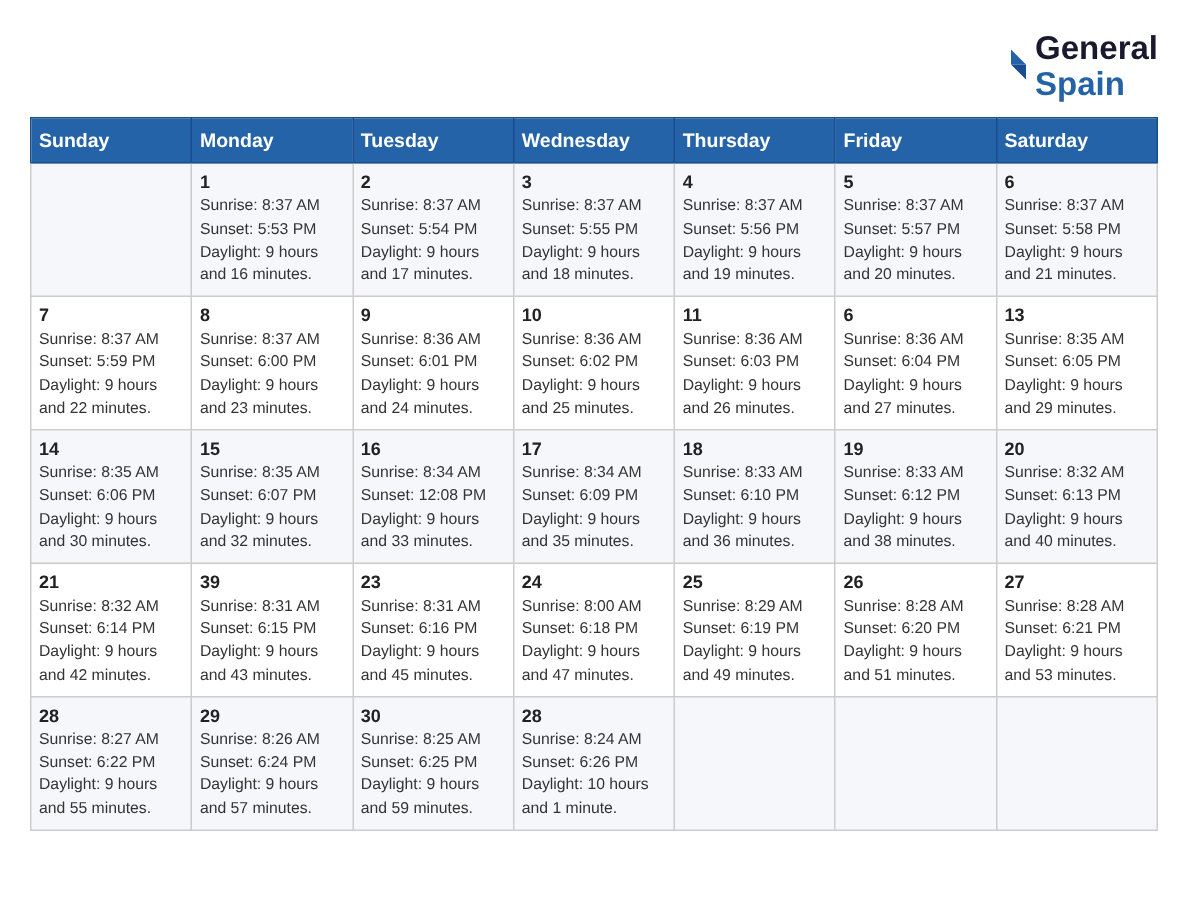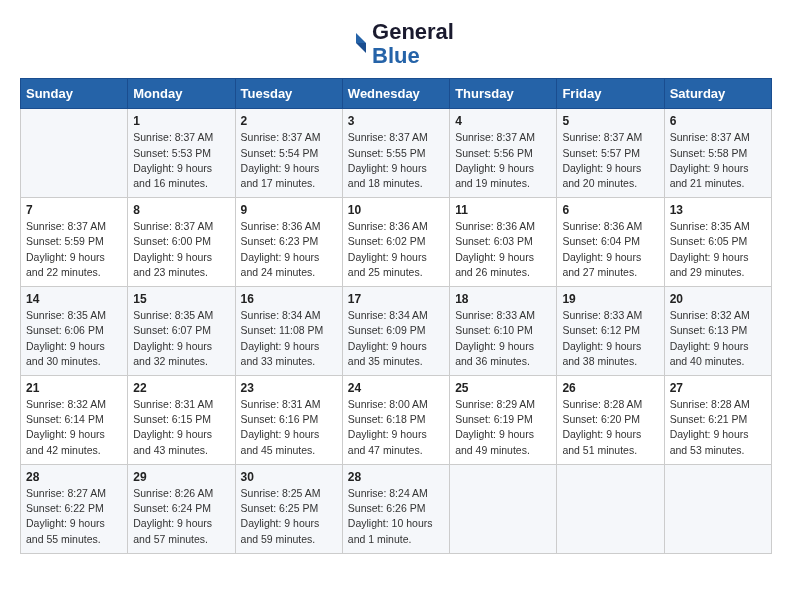--- a/index.html
+++ b/index.html
@@ -5,21 +5,21 @@
     * { box-sizing: border-box; margin: 0; padding: 0; }
     body {
       font-family: Arial, sans-serif;
       background: #fff;
       width: 792px;
       min-height: 612px;
       padding: 20px;
     }
     .header-area {
       display: flex;
-      justify-content: center;
+      justify-content: flex-end;
       align-items: flex-start;
       margin-bottom: 10px;
     }
     .logo {
       display: flex;
       align-items: center;
     }
     .logo-text {
       font-size: 22px;
       font-weight: bold;
@@ -90,21 +90,21 @@
 <body>
 
 <div class="header-area">
   <div class="logo">
     <svg class="logo-icon" viewBox="0 0 30 30">
       <polygon points="18,4 28,14 18,14" fill="#2563a8"></polygon>
       <polygon points="18,14 28,14 28,24" fill="#1a4d8f"></polygon>
     </svg>
     <div class="logo-text">
       <div>General</div>
-      <div class="blue">Blue</div>
+      <div class="blue">Spain</div>
     </div>
   </div>
 </div>
 
 <table>
   <thead>
     <tr id="header-row">
         <th>Sunday</th>
         <th>Monday</th>
         <th>Tuesday</th>
@@ -171,21 +171,21 @@
         <td>
           <span class="day-number">8</span>
           <div class="cell-content">Sunrise: 8:37 AM
 Sunset: 6:00 PM
 Daylight: 9 hours
 and 23 minutes.</div>
         </td>
         <td>
           <span class="day-number">9</span>
           <div class="cell-content">Sunrise: 8:36 AM
-Sunset: 6:23 PM
+Sunset: 6:01 PM
 Daylight: 9 hours
 and 24 minutes.</div>
         </td>
         <td>
           <span class="day-number">10</span>
           <div class="cell-content">Sunrise: 8:36 AM
 Sunset: 6:02 PM
 Daylight: 9 hours
 and 25 minutes.</div>
         </td>
@@ -222,21 +222,21 @@
         <td>
           <span class="day-number">15</span>
           <div class="cell-content">Sunrise: 8:35 AM
 Sunset: 6:07 PM
 Daylight: 9 hours
 and 32 minutes.</div>
         </td>
         <td>
           <span class="day-number">16</span>
           <div class="cell-content">Sunrise: 8:34 AM
-Sunset: 11:08 PM
+Sunset: 12:08 PM
 Daylight: 9 hours
 and 33 minutes.</div>
         </td>
         <td>
           <span class="day-number">17</span>
           <div class="cell-content">Sunrise: 8:34 AM
 Sunset: 6:09 PM
 Daylight: 9 hours
 and 35 minutes.</div>
         </td>
@@ -264,21 +264,21 @@
       </tr>
       <tr>
         <td>
           <span class="day-number">21</span>
           <div class="cell-content">Sunrise: 8:32 AM
 Sunset: 6:14 PM
 Daylight: 9 hours
 and 42 minutes.</div>
         </td>
         <td>
-          <span class="day-number">22</span>
+          <span class="day-number">39</span>
           <div class="cell-content">Sunrise: 8:31 AM
 Sunset: 6:15 PM
 Daylight: 9 hours
 and 43 minutes.</div>
         </td>
         <td>
           <span class="day-number">23</span>
           <div class="cell-content">Sunrise: 8:31 AM
 Sunset: 6:16 PM
 Daylight: 9 hours

